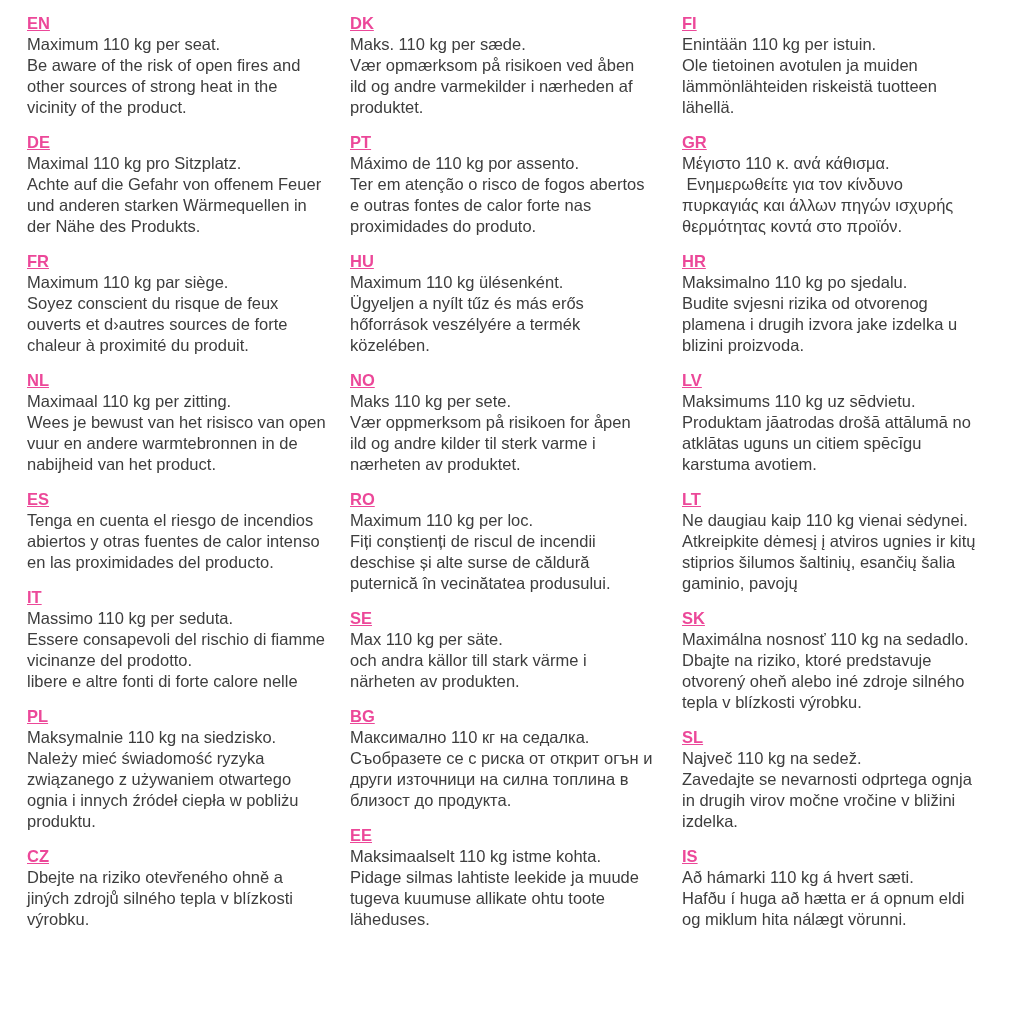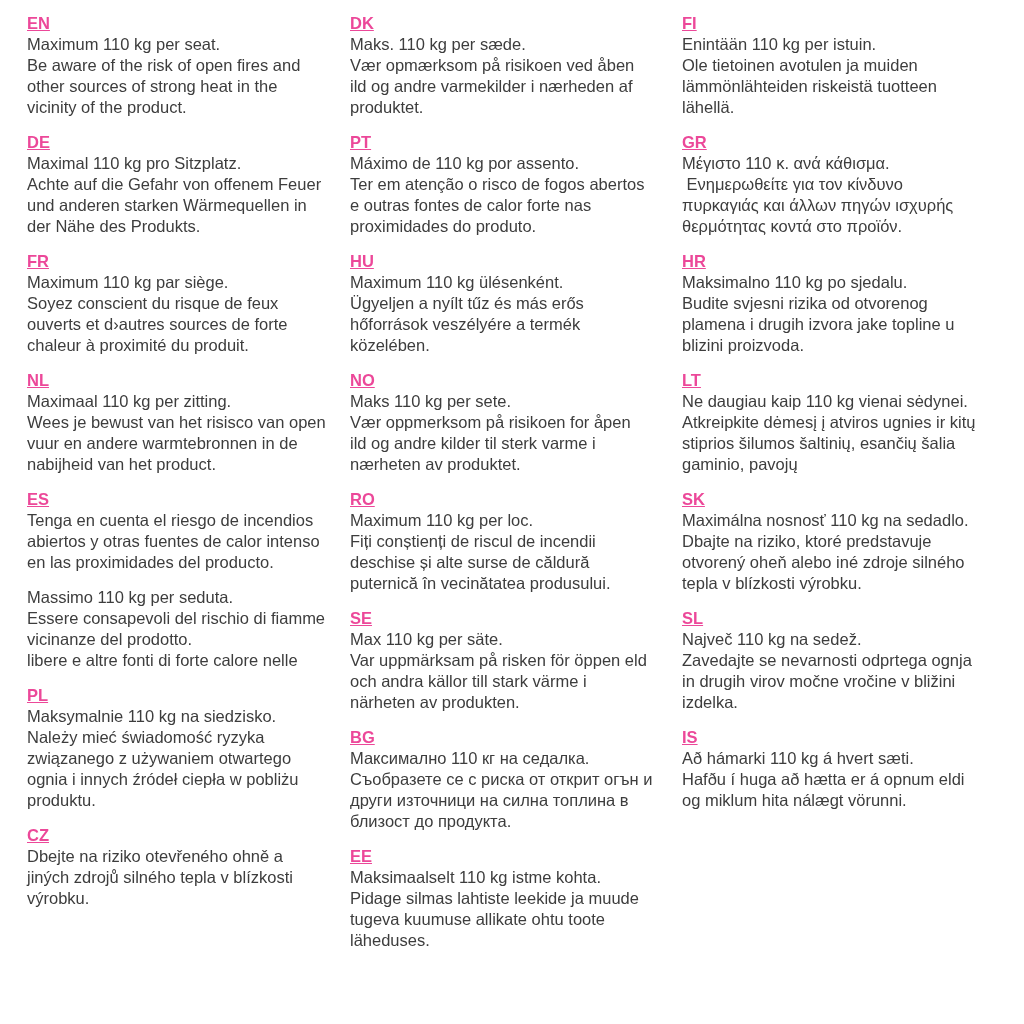--- a/index.html
+++ b/index.html
@@ -80,20 +80,21 @@
     </section>
 
     <section class="block">
       <h2 class="code">ES</h2>
       <p class="line">Tenga en cuenta el riesgo de incendios</p>
       <p class="line">abiertos y otras fuentes de calor intenso</p>
       <p class="line">en las proximidades del producto.</p>
     </section>
 
     <section class="block">
+      <h2 class="code">IT</h2>
       <p class="line">Massimo 110 kg per seduta.</p>
       <p class="line">Essere consapevoli del rischio di fiamme</p>
       <p class="line">vicinanze del prodotto.</p>
       <p class="line">libere e altre fonti di forte calore nelle</p>
     </section>
 
     <section class="block">
       <h2 class="code">PL</h2>
       <p class="line">Maksymalnie 110 kg na siedzisko.</p>
       <p class="line">Należy mieć świadomość ryzyka</p>
@@ -149,21 +150,20 @@
       <h2 class="code">RO</h2>
       <p class="line">Maximum 110 kg per loc.</p>
       <p class="line">Fiți conștienți de riscul de incendii</p>
       <p class="line">deschise și alte surse de căldură</p>
       <p class="line">puternică în vecinătatea produsului.</p>
     </section>
 
     <section class="block">
       <h2 class="code">SE</h2>
       <p class="line">Max 110 kg per säte.</p>
-      <p class="line">Var uppmärksam på risken för öppen eld</p>
       <p class="line">och andra källor till stark värme i</p>
       <p class="line">närheten av produkten.</p>
     </section>
 
     <section class="block">
       <h2 class="code">BG</h2>
       <p class="line">Максимално 110 кг на седалка.</p>
       <p class="line">Съобразете се с риска от открит огън и</p>
       <p class="line">други източници на силна топлина в</p>
       <p class="line">близост до продукта.</p>
@@ -194,24 +194,31 @@
       <p class="line">Μέγιστο 110 κ. ανά κάθισμα.</p>
       <p class="line"> Ενημερωθείτε για τον κίνδυνο</p>
       <p class="line">πυρκαγιάς και άλλων πηγών ισχυρής</p>
       <p class="line">θερμότητας κοντά στο προϊόν.</p>
     </section>
 
     <section class="block">
       <h2 class="code">HR</h2>
       <p class="line">Maksimalno 110 kg po sjedalu.</p>
       <p class="line">Budite svjesni rizika od otvorenog</p>
-      <p class="line">plamena i drugih izvora jake topline u</p>
+      <p class="line">plamena i drugih izvora jake izdelka u</p>
       <p class="line">blizini proizvoda.</p>
     </section>
 
+    <section class="block">
+      <h2 class="code">LV</h2>
+      <p class="line">Maksimums 110 kg uz sēdvietu.</p>
+      <p class="line">Produktam jāatrodas drošā attālumā no</p>
+      <p class="line">atklātas uguns un citiem spēcīgu</p>
+      <p class="line">karstuma avotiem.</p>
+    </section>
 
     <section class="block">
       <h2 class="code">LT</h2>
       <p class="line">Ne daugiau kaip 110 kg vienai sėdynei.</p>
       <p class="line">Atkreipkite dėmesį į atviros ugnies ir kitų</p>
       <p class="line">stiprios šilumos šaltinių, esančių šalia</p>
       <p class="line">gaminio, pavojų</p>
     </section>
 
     <section class="block">

